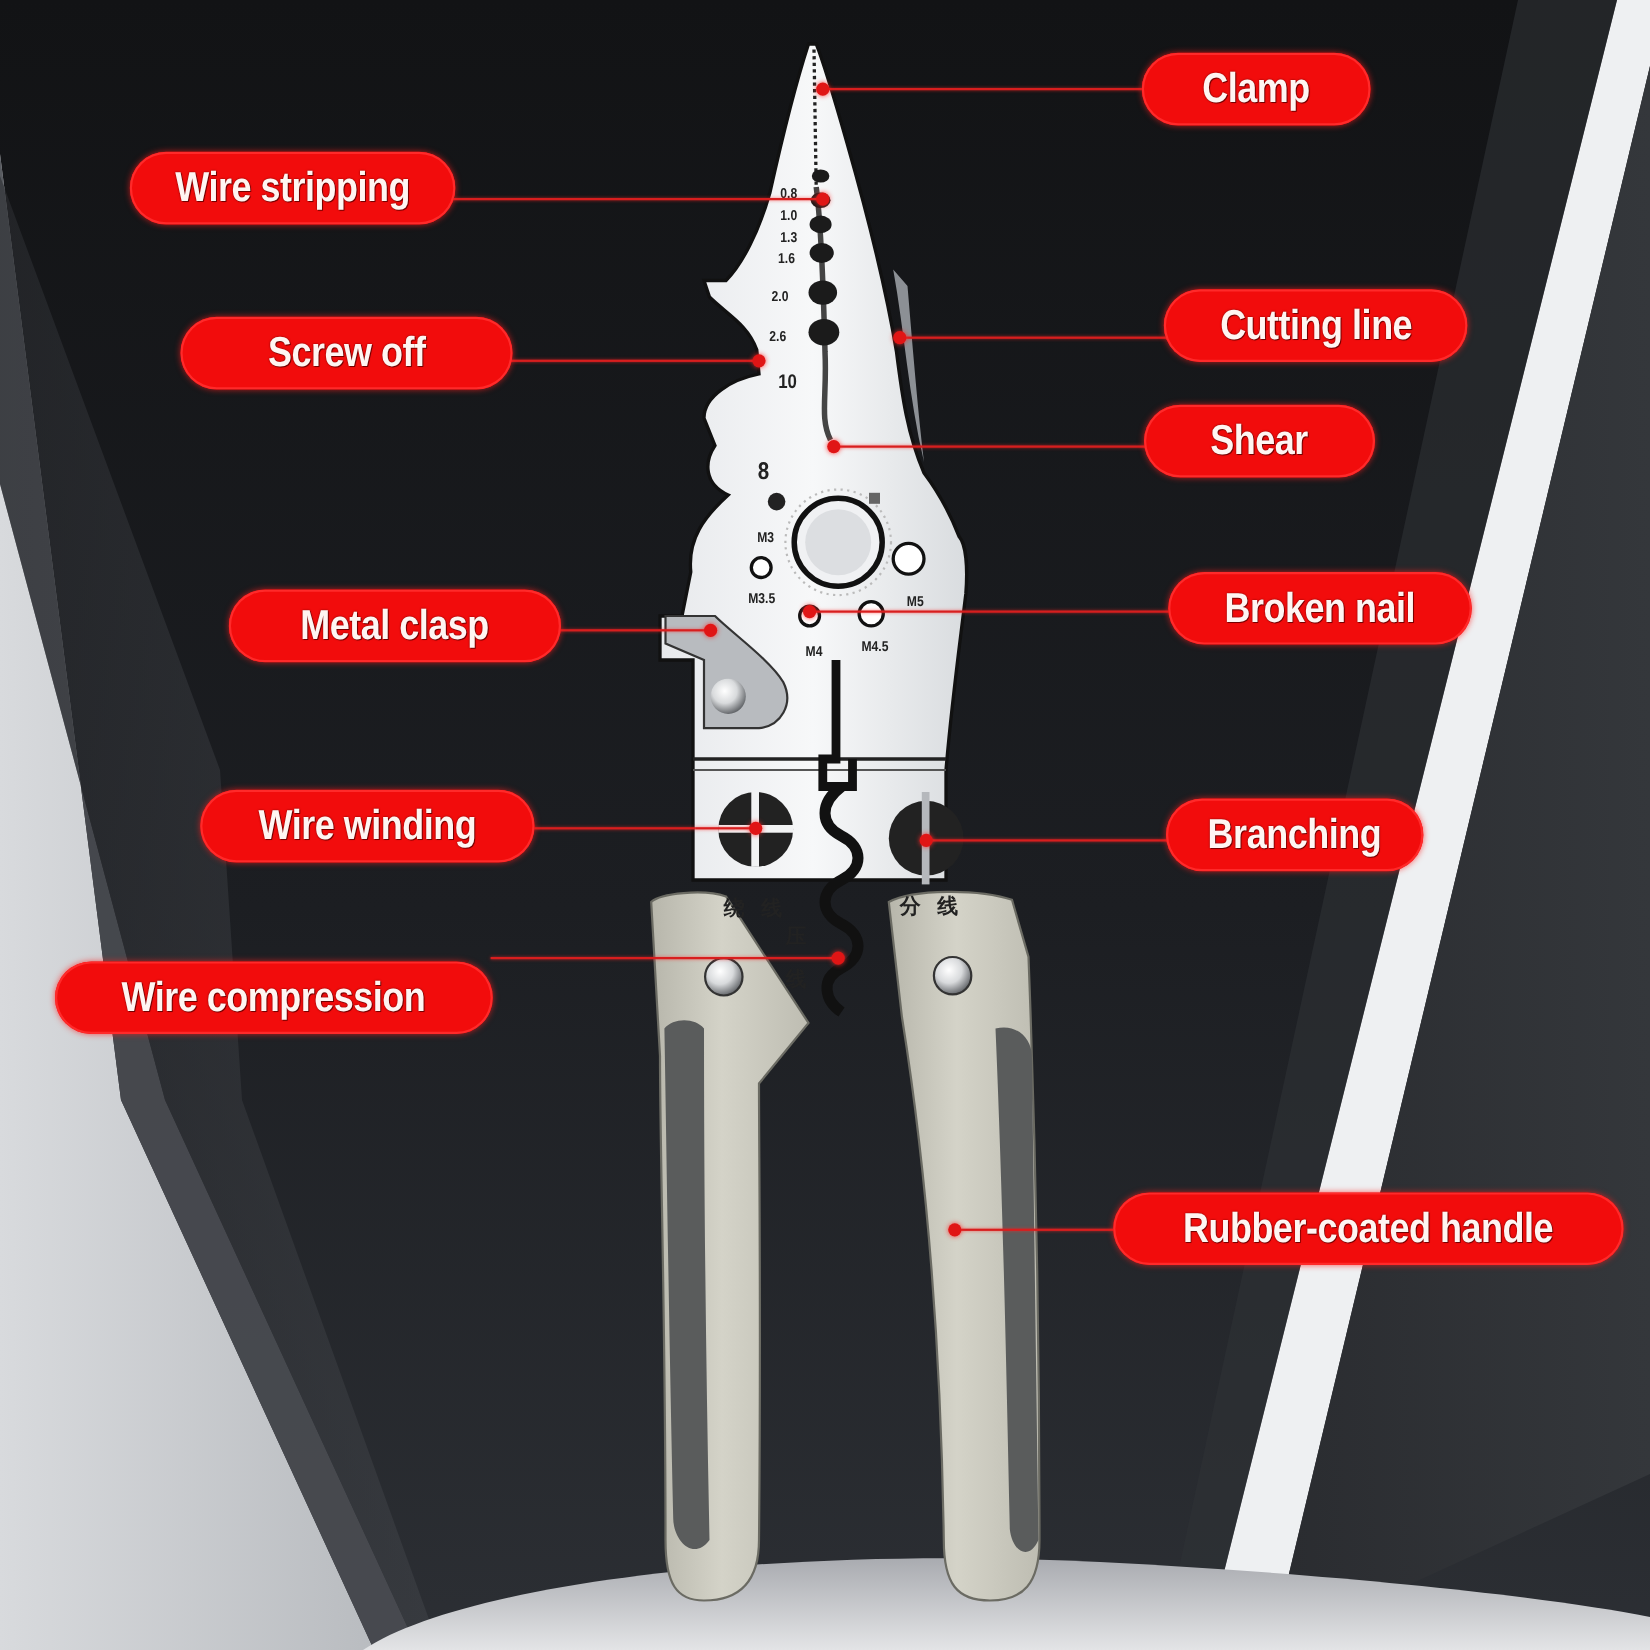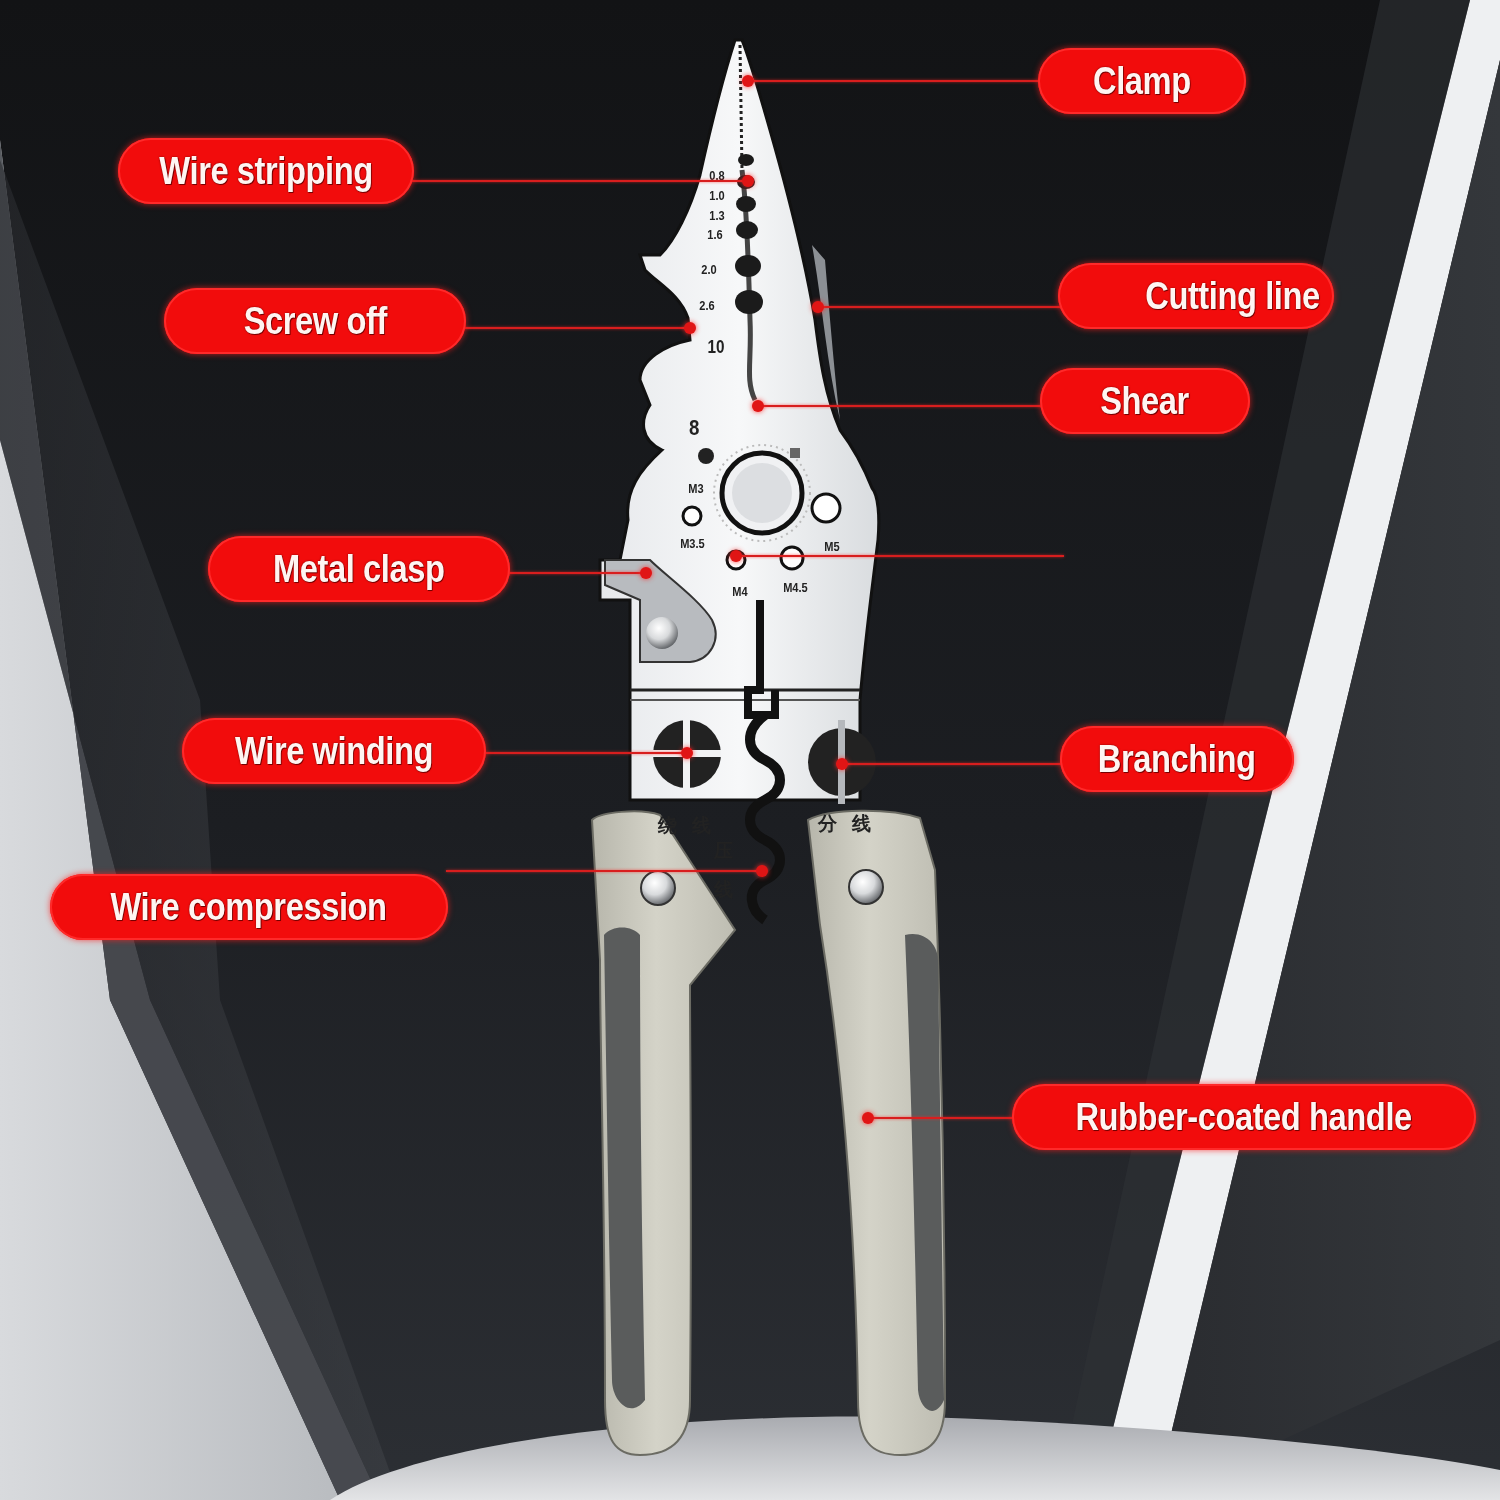--- a/index.html
+++ b/index.html
@@ -235,29 +235,32 @@
     <div class="leader" style="left:868px;top:1117px;width:146px;"></div>
     <div class="dot" style="left:868px;top:1118px;"></div>
   </div>
 
   <div class="pill" style="left:1038px;top:48px;width:208px;">
     <span class="pill-text">Clamp</span>
   </div>
   <div class="pill" style="left:118px;top:138px;width:296px;">
     <span class="pill-text">Wire stripping</span>
   </div>
-  <div class="pill" style="left:1058px;top:263px;width:276px;justify-content:flex-end;">
+  <div class="pill" style="left:1058px;top:263px;width:276px;">
     <span class="pill-text">Cutting line</span>
   </div>
   <div class="pill" style="left:164px;top:288px;width:302px;">
     <span class="pill-text">Screw off</span>
   </div>
   <div class="pill" style="left:1040px;top:368px;width:210px;align-items:center;">
     <span class="pill-text">Shear</span>
   </div>
+  <div class="pill" style="left:1062px;top:520px;width:276px;">
+    <span class="pill-text">Broken nail</span>
+  </div>
   <div class="pill" style="left:182px;top:718px;width:304px;">
     <span class="pill-text">Wire winding</span>
   </div>
   <div class="pill" style="left:208px;top:536px;width:302px;">
     <span class="pill-text">Metal clasp</span>
   </div>
   <div class="pill" style="left:1060px;top:726px;width:234px;">
     <span class="pill-text">Branching</span>
   </div>
   <div class="pill" style="left:50px;top:838px;width:398px;margin-top:36px;">

